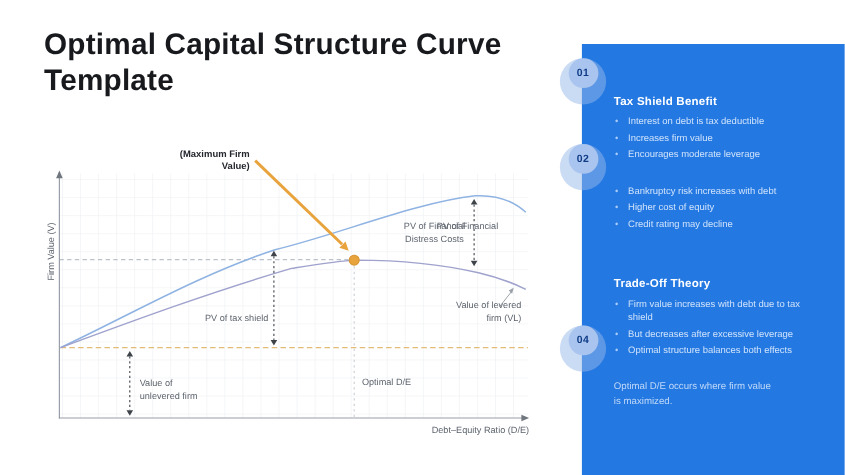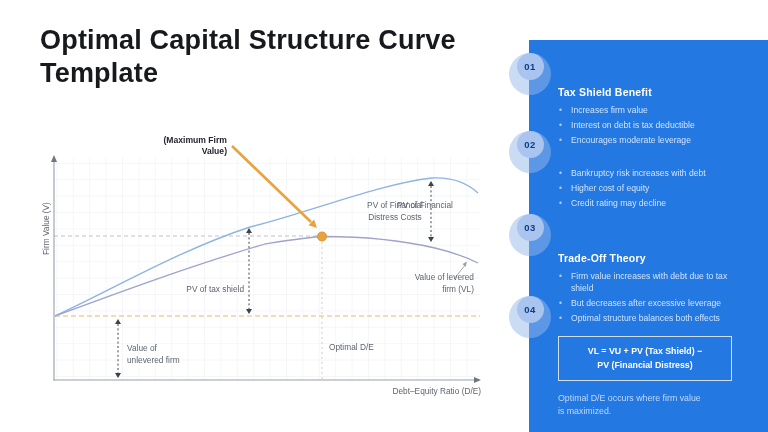--- a/index.html
+++ b/index.html
@@ -131,22 +131,22 @@
       <text class="note-label" x="434" y="162" text-anchor="end">firm (VL)</text>
     </svg>
   </div>
 
   <aside class="panel">
 
     <section class="section s1">
       <h2>Tax Shield Benefit</h2>
       <ul>
 
-      <li>Increases firm value</li>
-          <li>Interest on debt is tax deductible</li>
+      <li>Interest on debt is tax deductible</li>
+          <li>Increases firm value</li>
           <li>Encourages moderate leverage</li>
         </ul>
     </section>
 
     <section class="section s2">
       <ul>
 
       <li>Bankruptcy risk increases with debt</li>
           <li>Higher cost of equity</li>
           <li>Credit rating may decline</li>
@@ -157,35 +157,28 @@
       <h2>Trade-Off Theory</h2>
       <ul>
 
       <li>Firm value increases with debt due to tax shield</li>
           <li>But decreases after excessive leverage</li>
           <li>Optimal structure balances both effects</li>
         </ul>
     </section>
 
     <section class="section s4">
-      <div class="formula-box">
-        <div>VL = VU + PV (Tax Shield) −</div>
-        <div>PV (Financial Distress)</div>
-      </div>
       <div class="panel-note">Optimal D/E occurs where firm value is maximized.</div>
     </section>
 
   </aside>
 
   <div class="badge b1">
     <div class="badge-inner">01</div>
   </div>
   <div class="badge b2">
     <div class="badge-inner">02</div>
   </div>
-  <div class="badge b3">
-    <div class="badge-inner">03</div>
-  </div>
   <div class="badge b4">
     <div class="badge-inner">04</div>
   </div>
 
 </div>
 
 </body></html>

